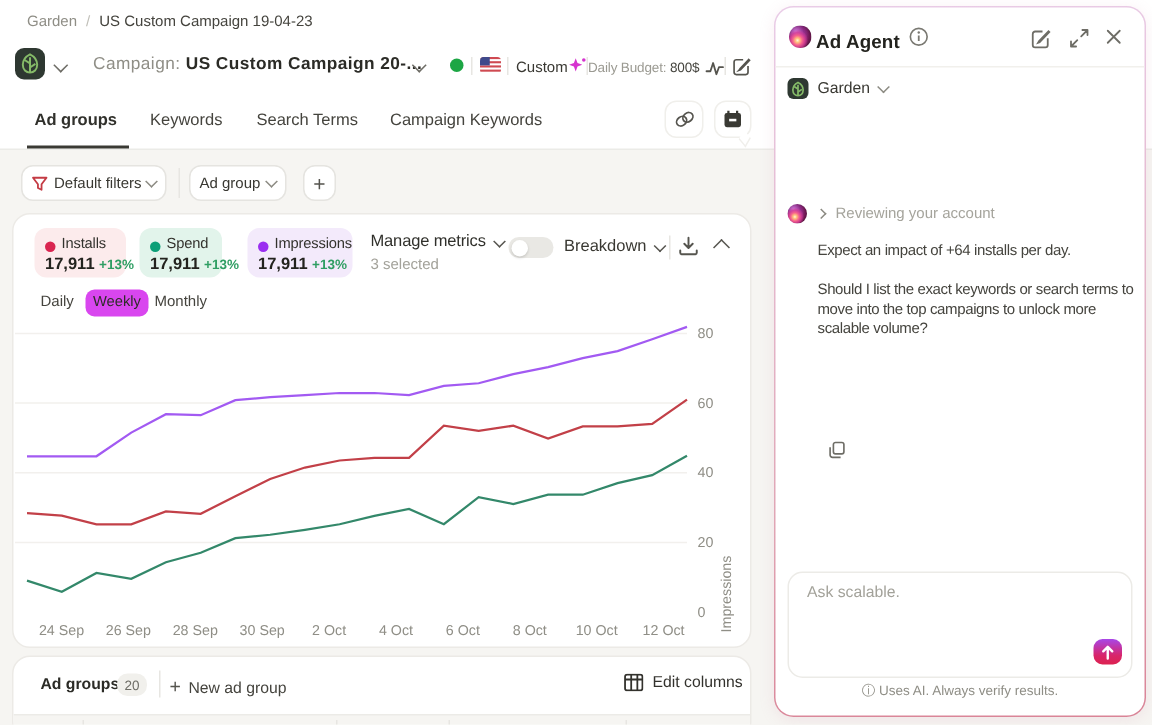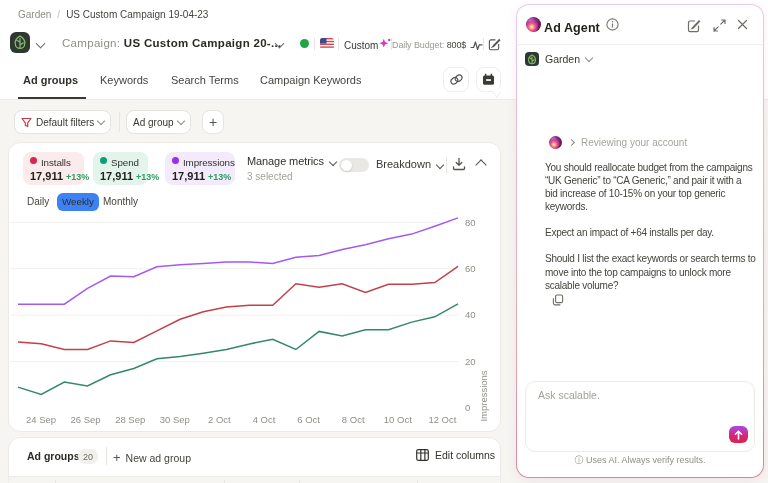--- a/index.html
+++ b/index.html
@@ -42,38 +42,38 @@
 
 .fbtn { position:absolute; top:110px; height:24px; background:#fff; border:1px solid #e5e4e0; border-radius:8px; display:flex; align-items:center; font-size:10px; color:#393832; padding:0 6px; gap:4px; }
 #fDef { left:14px; }
 #fSep { left:119px; top:112px; height:20px; }
 #fAd { left:126px; }
 #fPlus { left:202px; width:22px; padding:0; justify-content:center; color:#55544e; font-size:14px; font-weight:400; }
 .dchev { display:inline-block; width:6px; height:6px; border-right:1.2px solid #8b8a82; border-bottom:1.2px solid #8b8a82; transform:rotate(45deg); margin-top:-3px; }
 
 #card1 { left:8px; top:142px; width:493px; height:290px; background:#fff; border:1px solid #eceae6; border-radius:12px; }
 .mcard { position:absolute; top:152px; height:33px; border-radius:8px; padding:5px 0 0 7px; }
-.mlabel { font-size:9.8px; letter-spacing:-.1px; color:#33322d; display:flex; align-items:flex-start; gap:4px; }
+.mlabel { font-size:9.8px; letter-spacing:-.1px; color:#33322d; display:flex; align-items:flex-end; gap:4px; }
 .mdot { width:7px; height:7px; border-radius:50%; display:inline-block; flex:none; }
 .mnum { font-size:11px; font-weight:700; color:#23231e; margin-top:2px; white-space:nowrap; }
 .mnum small { font-size:9px; font-weight:700; color:#2f9e63; margin-left:3px; }
 #mc1 { left:23px; width:61px; background:#fcebec; } #mc1 .mdot { background:#d92550; }
 #mc2 { left:93px; width:55px; background:#e2f4eb; } #mc2 .mdot { background:#0c9f77; }
 #mc3 { left:165px; width:70px; background:#f3eafb; } #mc3 .mdot { background:#9a2ef0; }
 #manage { left:247px; top:155px; font-size:11px; letter-spacing:-.1px; color:#30302b; }
 #selected { left:247px; top:171px; font-size:10px; color:#a3a29a; }
 #toggle { left:339px; top:158px; width:30px; height:14px; border-radius:8px; background:#e9e8e4; }
 #toggle i { position:absolute; left:1.5px; top:1.5px; width:11px; height:11px; background:#fff; border-radius:50%; box-shadow:0 1px 2px rgba(0,0,0,.15); }
 #breakdown { left:376px; top:158px; font-size:11px; color:#393832; }
 #bdSep { left:446px; top:157px; height:16px; }
 #dlIc { left:452px; top:157px; }
 #collapse { left:477px; top:161px; width:8px; height:8px; border-left:1.5px solid #55544e; border-top:1.5px solid #55544e; transform:rotate(45deg); }
 .gran { position:absolute; top:196px; font-size:10px; color:#45443e; }
 #gD { left:27px; }
-#gW { left:57px; top:192.5px; background:#3b82f6; border-radius:6px; padding:3.5px 5px; font-size:9.8px; color:#2e2d28; }
+#gW { left:57px; top:192.5px; background:#d946ef; border-radius:6px; padding:3.5px 5px; font-size:9.8px; color:#2e2d28; }
 #gM { left:103px; }
 
 #card2 { left:8px; top:437px; width:493px; height:56px; background:#fff; border:1px solid #eceae6; border-radius:12px; overflow:hidden; }
 #agTitle { left:18px; top:12px; font-size:10.5px; font-weight:700; color:#2b2b26; position:absolute; }
 #agBadge { left:69px; top:11px; position:absolute; background:#f1f0ec; border-radius:7px; font-size:9px; color:#6e6d66; padding:2.5px 5px; }
 #agSep { left:97px; top:9px; height:18px; position:absolute; }
 #newAg { left:104px; top:12px; position:absolute; font-size:10.5px; color:#45443e; }
 #newAg b { font-weight:400; font-size:13px; color:#55544e; margin-right:5px; }
 #editCols { left:407px; top:11px; position:absolute; font-size:10.5px; color:#33322d; display:flex; gap:6px; align-items:center; }
 #thead { left:0; top:38px; width:491px; height:18px; background:#f6f5f2; border-top:1px solid #ecebe7; position:absolute; }
@@ -89,21 +89,21 @@
  radial-gradient(circle at 52% 48%, #a83b90 0%, #7c1b5e 45%, #45102f 78%, #26081a 100%); }
 #pTitle { position:absolute; left:27px; top:16px; font-size:12.5px; font-weight:700; color:#23231e; letter-spacing:.1px; }
 #pInfo { position:absolute; left:89px; top:13px; }
 #pEdit { position:absolute; left:170px; top:14px; }
 #pExpand { position:absolute; left:196px; top:14px; }
 #pClose { position:absolute; left:220px; top:14px; }
 #gardenRow { position:absolute; left:8px; top:47px; display:flex; align-items:center; gap:6px; }
 #gAv { width:14px; height:14px; border-radius:4px; background:#2e3831; display:flex; align-items:center; justify-content:center; }
 #gardenRow span.gt { font-size:10.5px; color:#393832; }
 #bubble { position:absolute; right:9px; top:73px; background:#f2f1ed; border-radius:10px; padding:6px 7px 7px; font-size:10.2px; letter-spacing:-.15px; line-height:13px; color:#504f49; }
-#revRow { position:absolute; left:8px; top:131px; display:flex; align-items:center; gap:7px;margin-left:24px; }
+#revRow { position:absolute; left:8px; top:131px; display:flex; align-items:center; gap:7px; }
 #orb2 { width:13px; height:13px; flex:none; }
 #revRow .rc { width:5px; height:5px; border-right:1.3px solid #8b8a82; border-top:1.3px solid #8b8a82; transform:rotate(45deg); }
 #revRow span.rt { font-size:10px; color:#a5a49c; }
 #reply { position:absolute; left:28px; top:156px; font-size:10px; letter-spacing:-.25px; line-height:13.1px; color:#45443e; }
 #reply p { margin-bottom:13px; }
 #copyIc { position:absolute; left:35px; top:289px; }
 #askBox { position:absolute; left:8px; top:376px; width:230px; height:71px; border:1px solid #ecebe7; border-radius:10px; background:#fff; }
 #askBox span { position:absolute; left:12px; top:7px; font-size:10.5px; color:#a3a29a; }
 #sendBtn { position:absolute; right:6px; bottom:8px; width:19px; height:17px; border-radius:6px; background:linear-gradient(180deg,#a847e8 0%,#d8256a 65%,#dc2250 100%); display:flex; align-items:center; justify-content:center; }
 #pfoot { position:absolute; left:0; bottom:10px; width:100%; text-align:center; font-size:9px; color:#8f8e86; }
@@ -306,21 +306,20 @@
         </div>
         <span class="gt">Garden</span>
         <span class="dchev" style="margin-top:-2px"></span>
       </div>
   <div id="revRow">
         <div id="orb2" class="orb"></div>
         <span class="rc"></span>
         <span class="rt">Reviewing your account</span>
       </div>
   <div id="reply">
-    <p>You should reallocate budget from the campaigns<br>“UK Generic” to “CA Generic,” and pair it with a<br>bid increase of 10-15% on your top generic<br>keywords.</p>
     <p>Expect an impact of +64 installs per day.</p>
     <p>Should I list the exact keywords or search terms to<br>move into the top campaigns to unlock more<br>scalable volume?</p>
   </div>
   <div id="copyIc">
         <svg width="12" height="12" viewBox="0 0 12 12">
           <rect x="3.6" y="1" width="7" height="7.6" rx="1.4" fill="none" stroke="#6e6d66" stroke-width="1.1"></rect>
           <path d="M8.4 10.9 H3 A1.6 1.6 0 0 1 1.4 9.3 V4.2" fill="none" stroke="#6e6d66" stroke-width="1.1"></path>
         </svg>
       </div>
   <div id="askBox">

